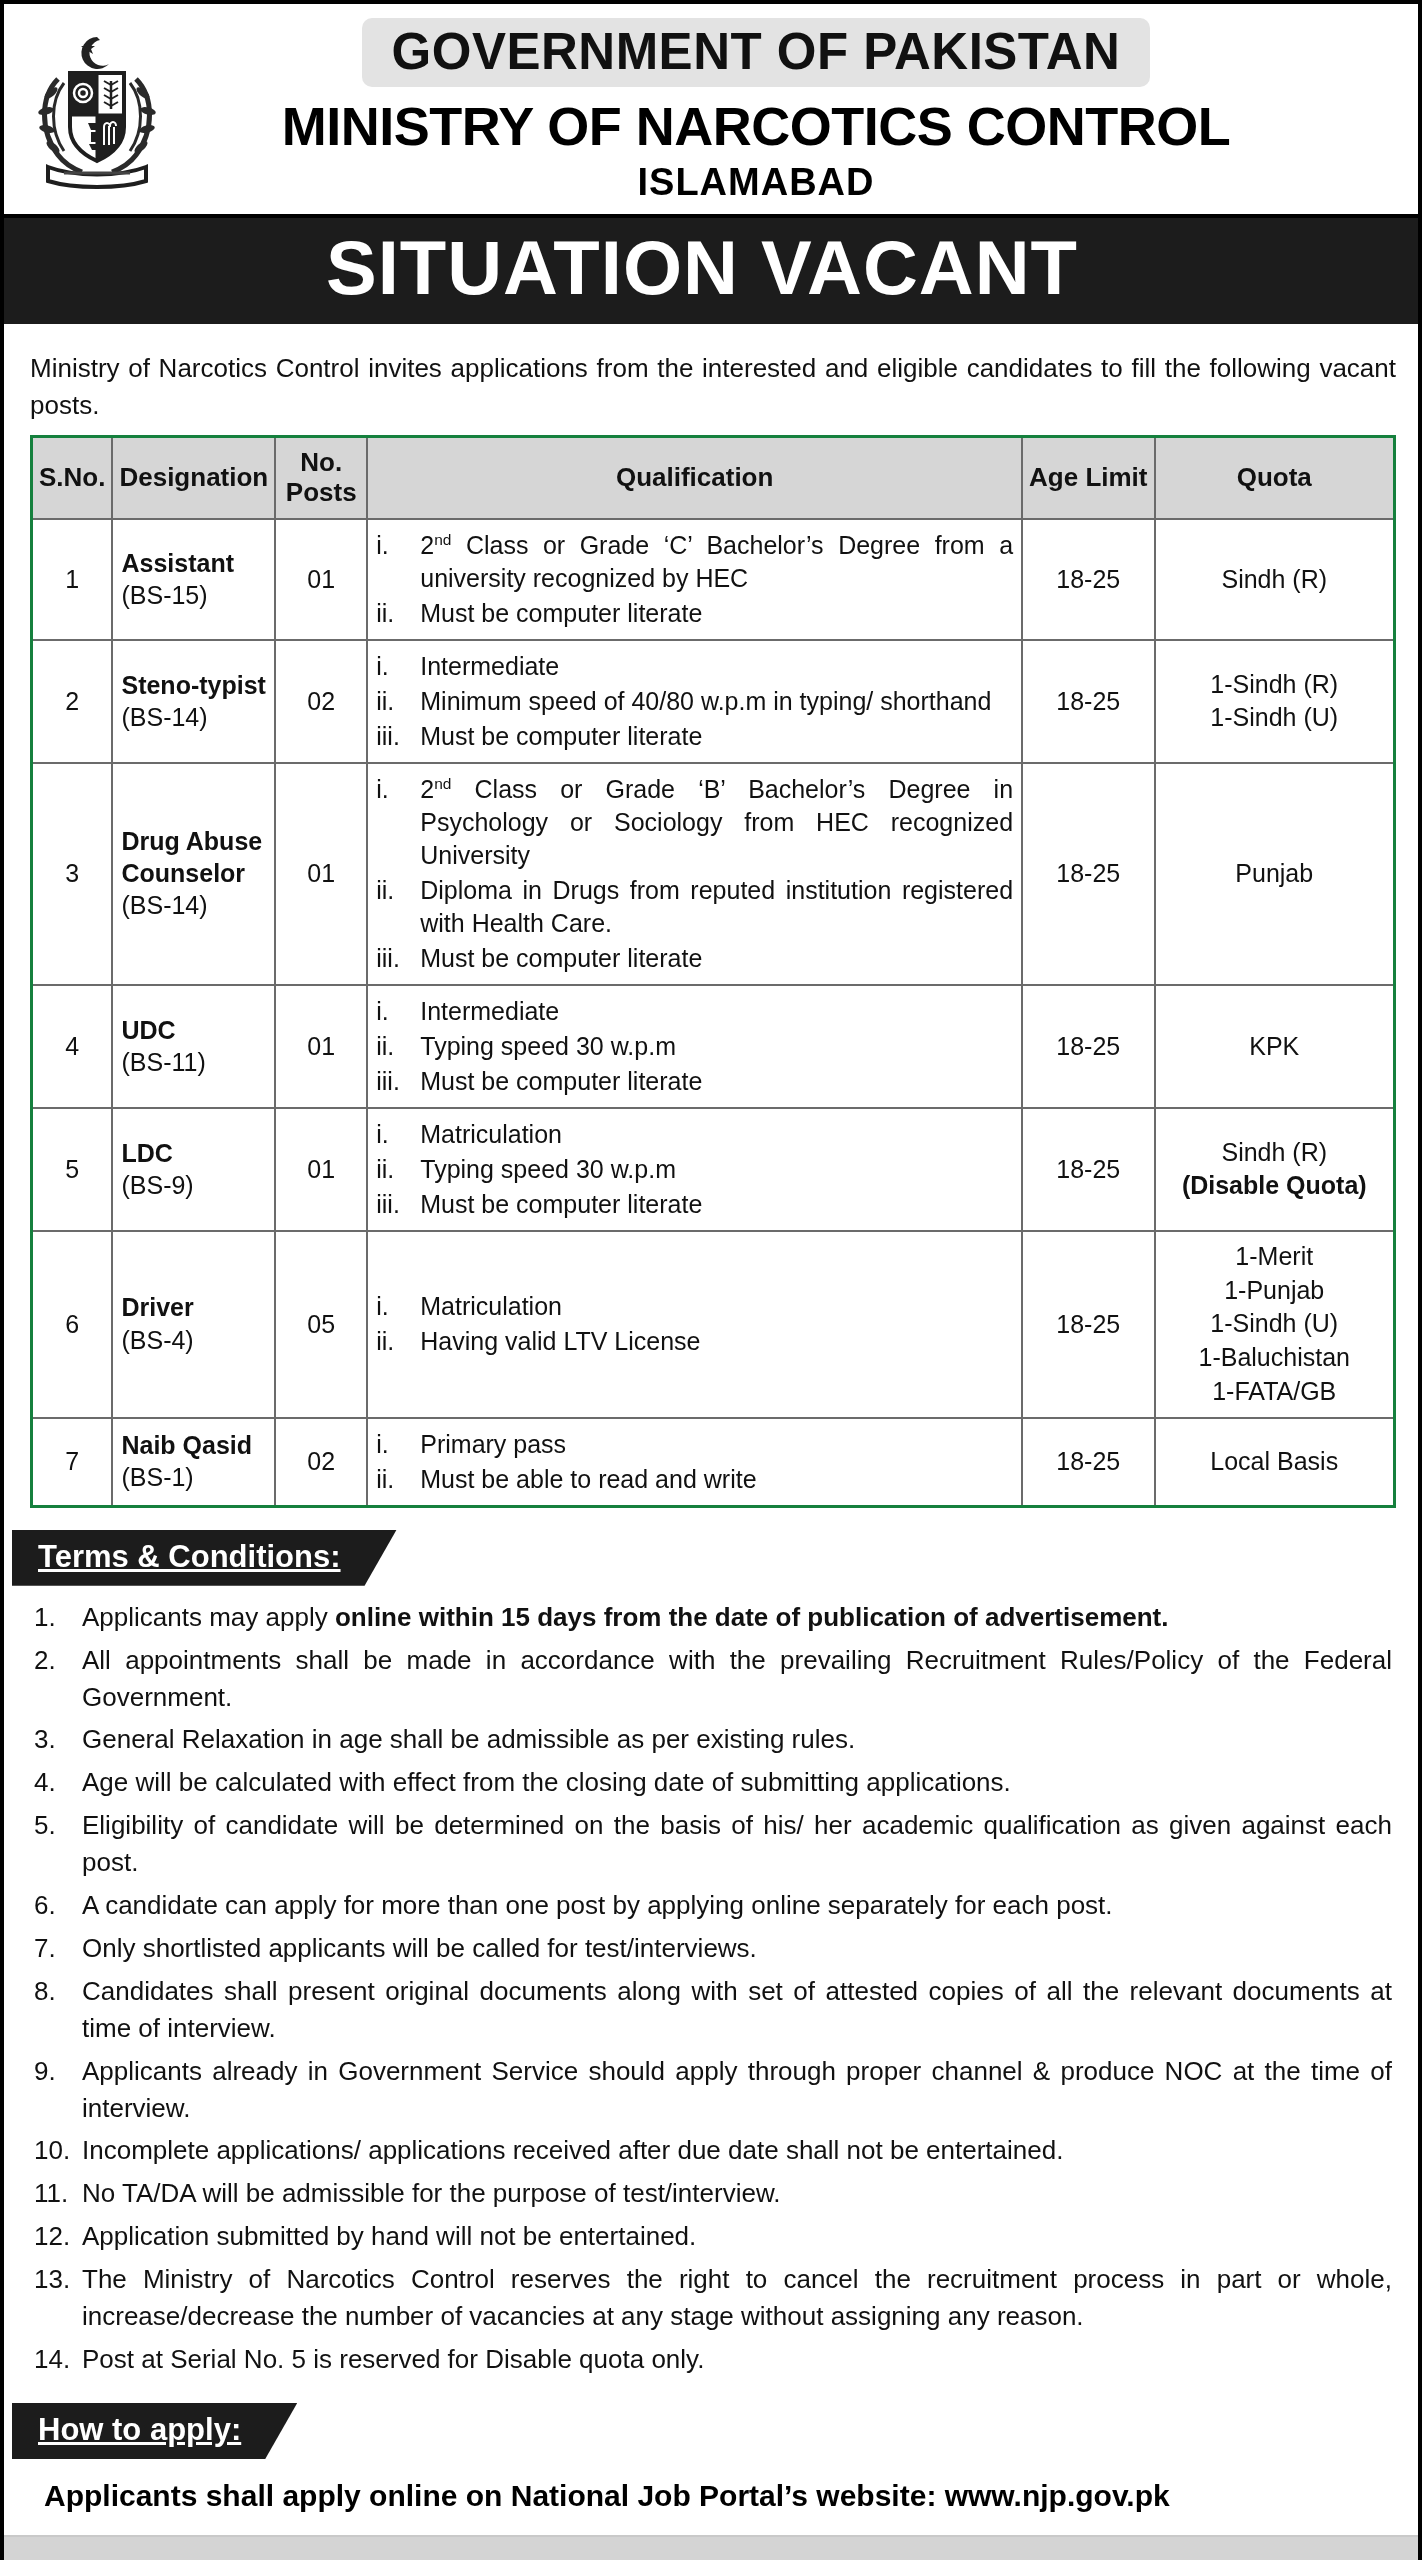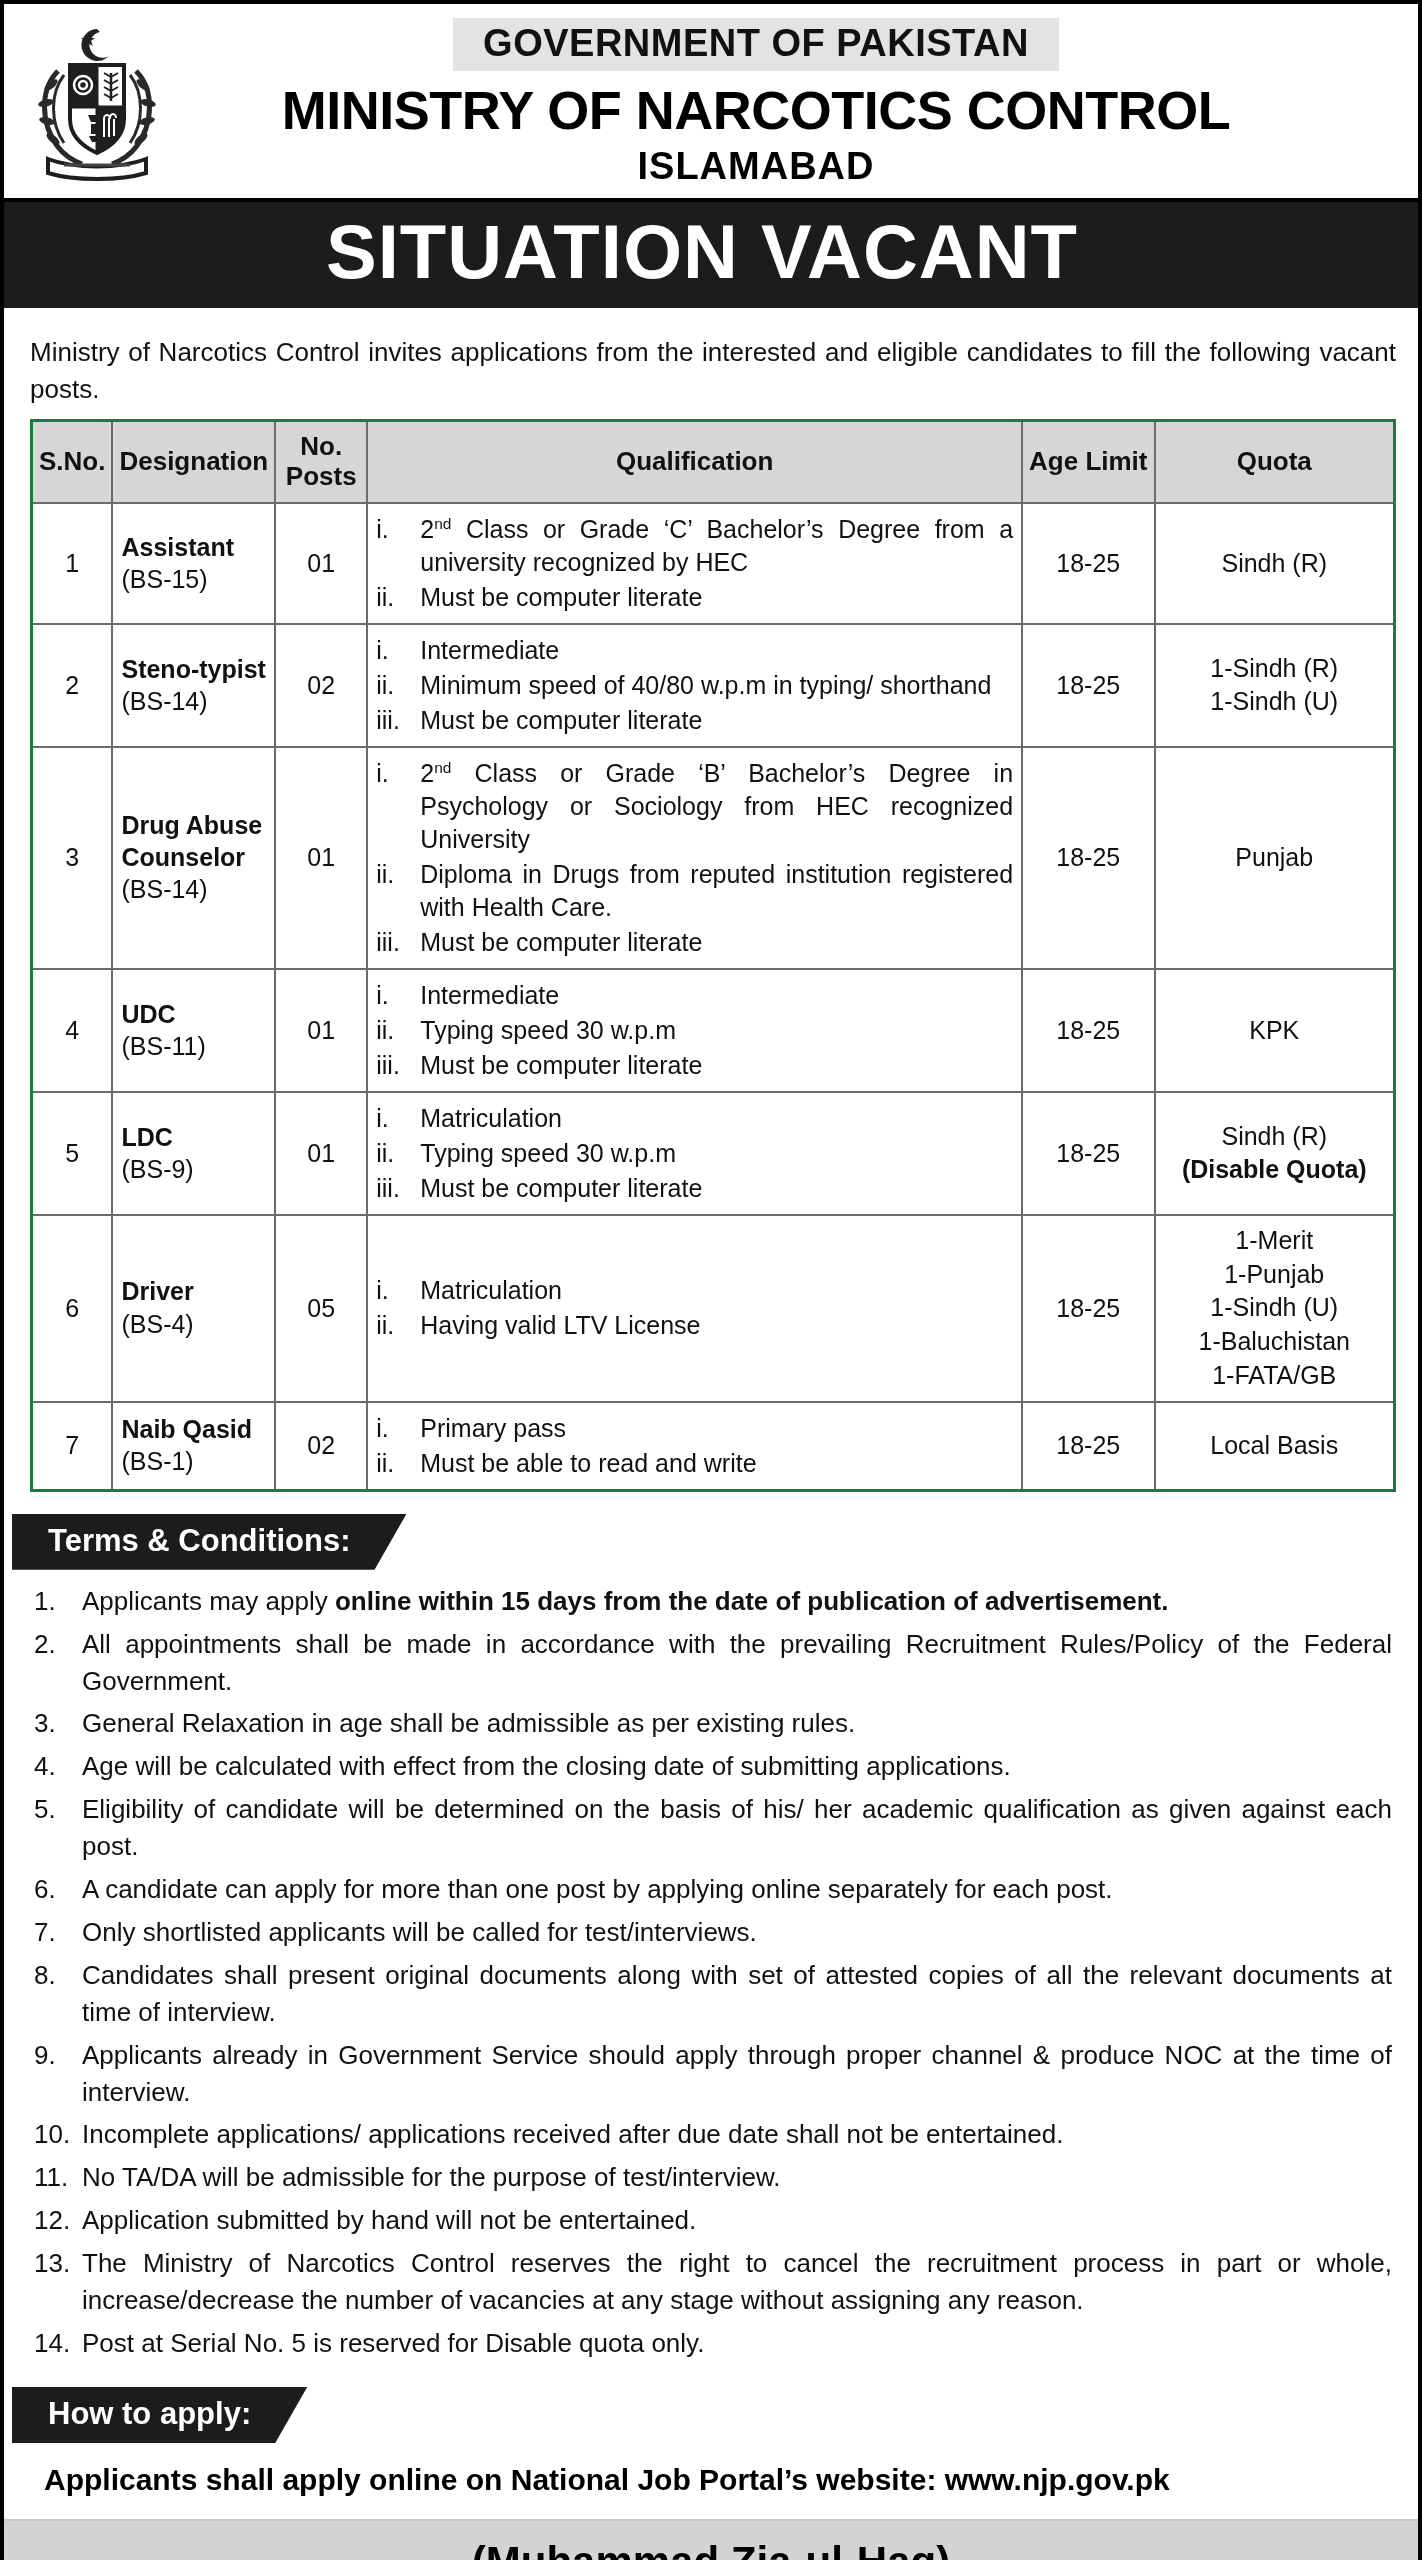--- a/index.html
+++ b/index.html
@@ -36,23 +36,23 @@
     justify-content: center;
   }
   .header-text {
     flex: 1;
     text-align: center;
     padding-right: 60px;
   }
   .govt-band {
     display: inline-block;
     background: #e3e3e3;
-    border-radius: 0;
+    border-radius: 10px;
     padding: 4px 30px 6px 30px;
-    font-size: 38px;
+    font-size: 51px;
     font-weight: bold;
     letter-spacing: 0.5px;
     color: #111;
   }
   .ministry {
     font-size: 54px;
     font-weight: bold;
     letter-spacing: -0.5px;
     margin-top: 8px;
     color: #000;
@@ -150,23 +150,24 @@
   sup { font-size: 0.62em; vertical-align: super; }
 
   
   .tag {
     position: relative;
     display: inline-block;
     background: #1c1c1c;
     color: #fff;
     font-size: 31px;
     font-weight: bold;
-    padding: 9px 56px 11px 36px;
+    padding: 9px 56px 11px 26px;
     margin: 22px 0 10px 8px;
     clip-path: polygon(0 0, 100% 0, calc(100% - 32px) 100%, 0 100%);
+    text-decoration: underline;
   }
 
   
   .terms { padding: 0 26px 0 30px; }
   ol.terms-list { list-style: none; margin: 0; padding: 0; }
   ol.terms-list li {
     display: flex;
     font-size: 26px;
     line-height: 1.42;
     color: #111;

